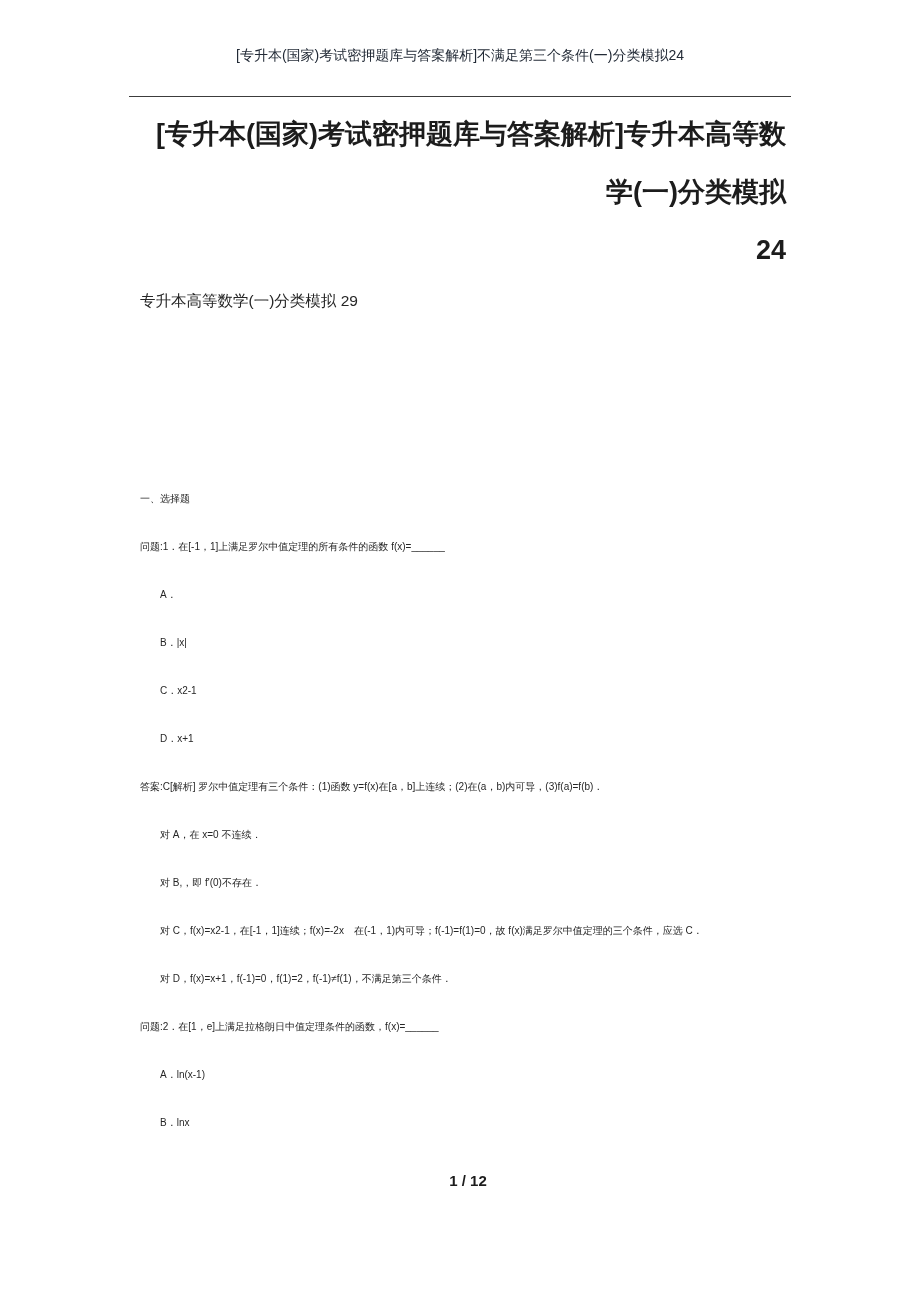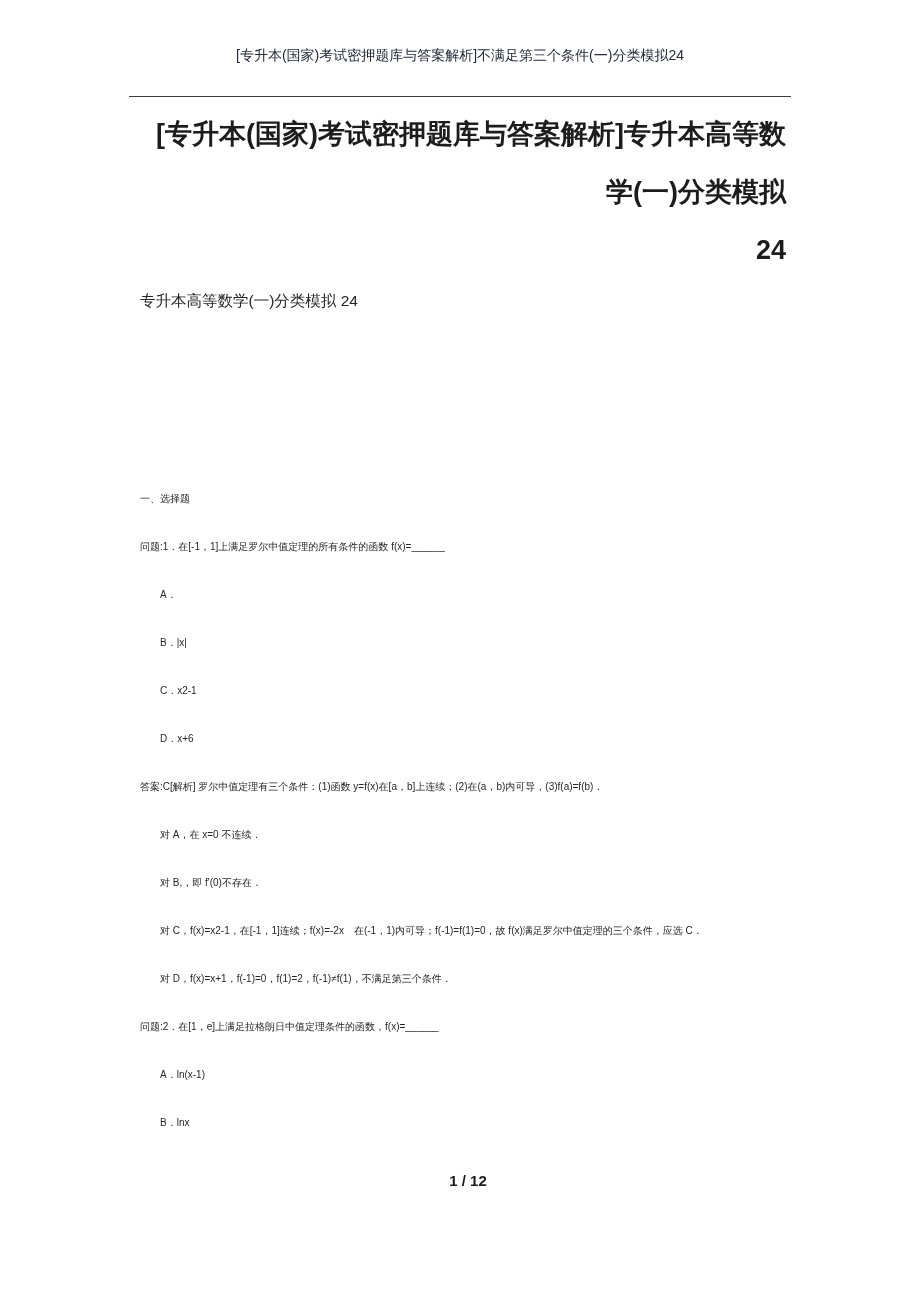--- a/index.html
+++ b/index.html
@@ -71,35 +71,35 @@
 
   <div class="doc-header">
     <span>[专升本(国家)考试密押题库与答案解析]不满足第三个条件(一)分类模拟24</span>
   </div>
 
   <div class="doc-title">
     <div>[专升本(国家)考试密押题库与答案解析]专升本高等数学(一)分类模拟</div>
     <div>24</div>
   </div>
 
-  <div class="doc-subtitle">专升本高等数学(一)分类模拟 24</div>
+  <div class="doc-subtitle">专升本高等数学(一)分类模拟 29</div>
 
   <div class="content">
 
     <p class="section-heading">一、选择题</p>
 
     <p>问题:1．在[-1，1]上满足罗尔中值定理的所有条件的函数 f(x)=______</p>
 
     <p class="indent">A．</p>
 
     <p class="indent">B．|x|</p>
 
     <p class="indent">C．x2-1</p>
 
-    <p class="indent">D．x+6</p>
+    <p class="indent">D．x+1</p>
 
     <p>答案:C[解析] 罗尔中值定理有三个条件：(1)函数 y=f(x)在[a，b]上连续；(2)在(a，b)内可导，(3)f(a)=f(b)．</p>
 
     <p class="indent">对 A，在 x=0 不连续．</p>
 
     <p class="indent">对 B,，即 f'(0)不存在．</p>
 
     <p class="indent">对 C，f(x)=x2-1，在[-1，1]连续；f(x)=-2x　在(-1，1)内可导；f(-1)=f(1)=0，故 f(x)满足罗尔中值定理的三个条件，应选 C．</p>
 
     <p class="indent">对 D，f(x)=x+1，f(-1)=0，f(1)=2，f(-1)≠f(1)，不满足第三个条件．</p>

